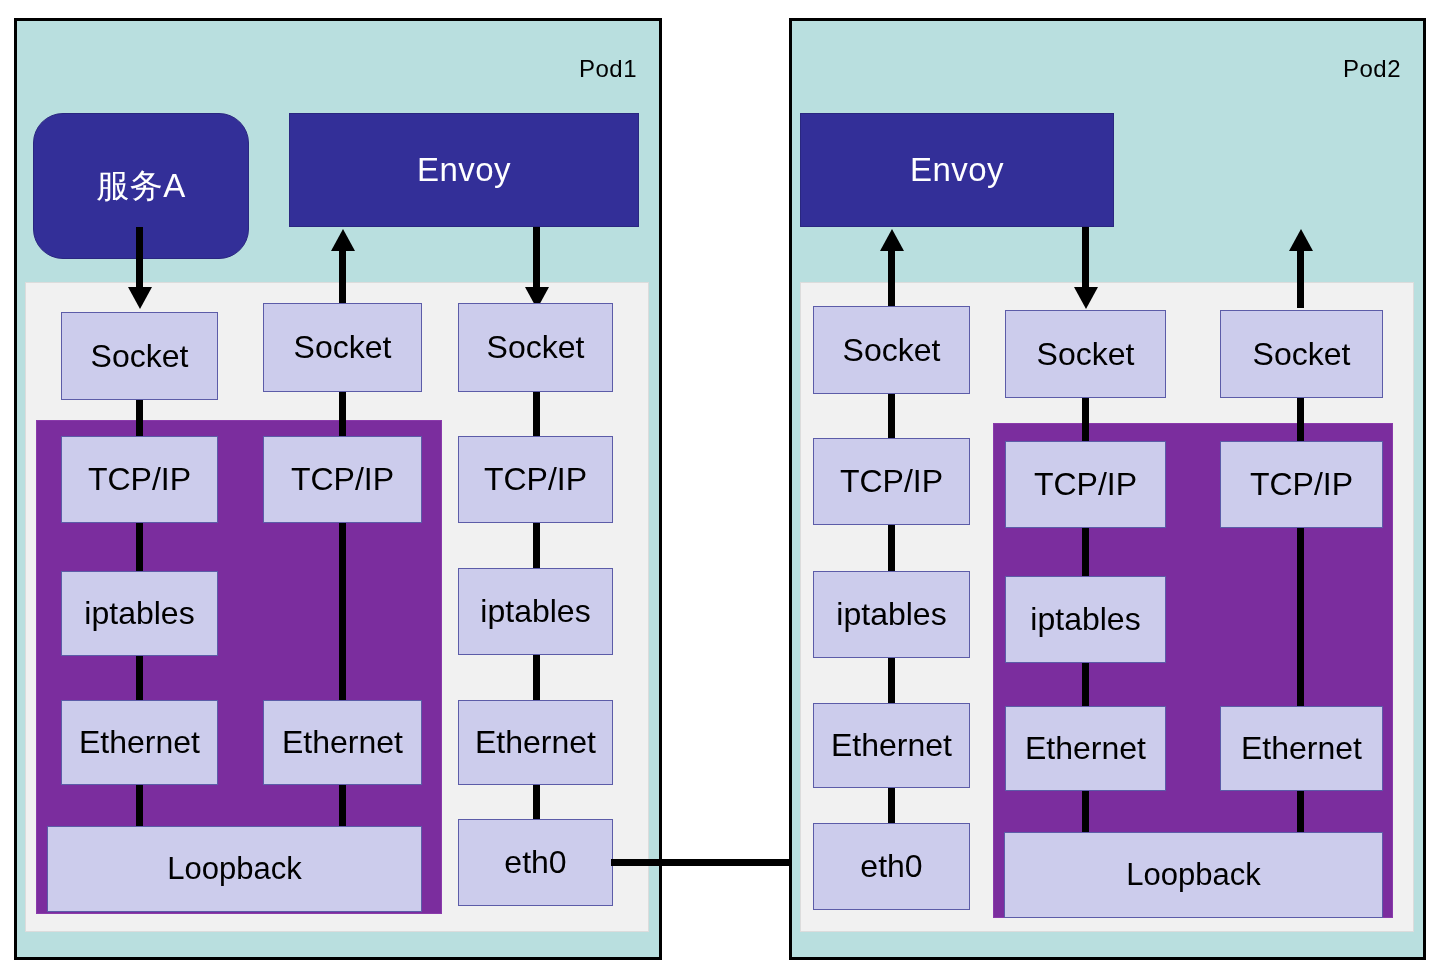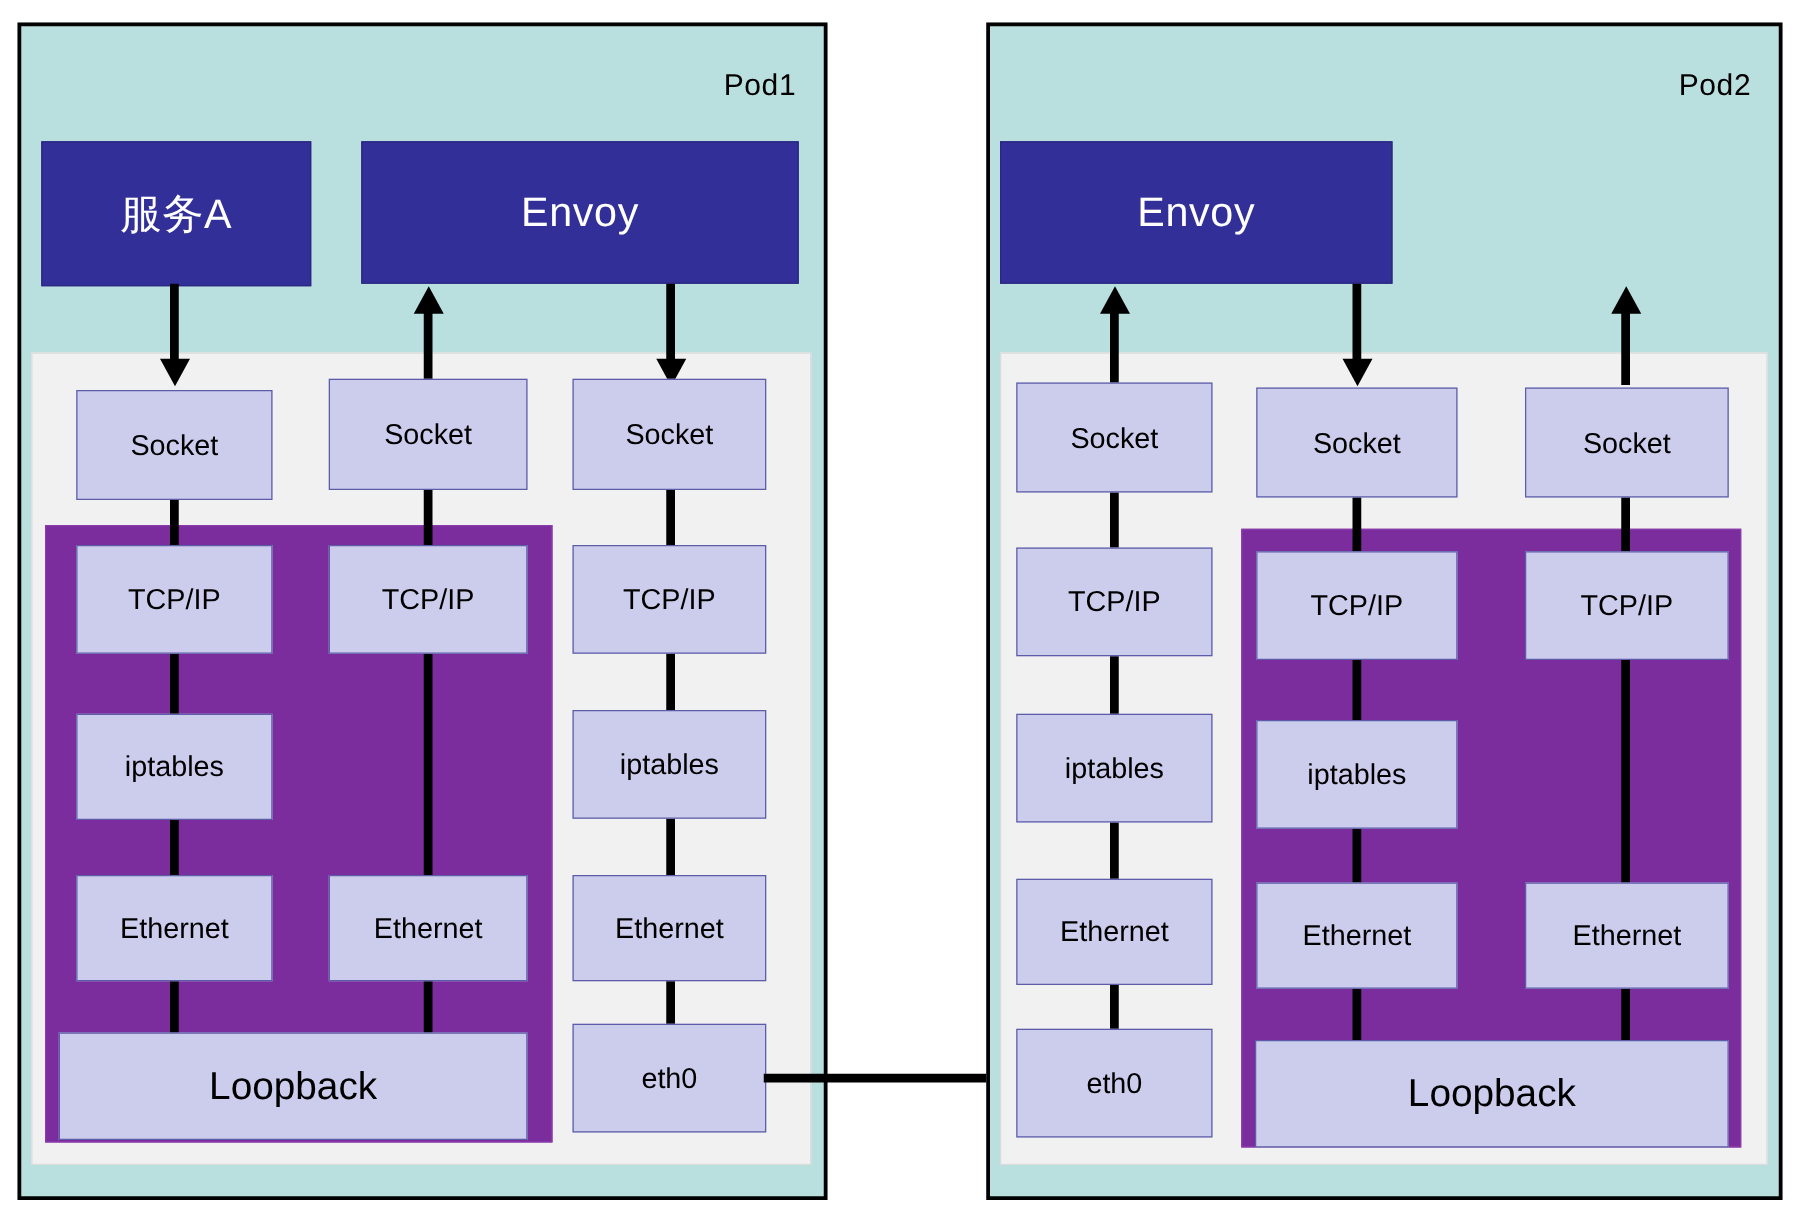--- a/index.html
+++ b/index.html
@@ -65,21 +65,21 @@
 
   
   .stack-box {
     background: #ccccec;
     border: 1px solid #5c5ca8;
     box-sizing: border-box;
     color: #000000;
     display: flex;
     align-items: center;
     justify-content: center;
-    font-size: 23px;
+    font-size: 32px;
   }
   .stack-box.wide { font-size: 31px; }
 
   
   .vline {
     background: #000000;
     width: 7px;
   }
   .hline {
     background: #000000;
@@ -110,21 +110,21 @@
 <div id="canvas">
 
   <div class="abs pod" style="left:14px; top:18px; width:648px; height:942px;">
     <div class="pod-label">Pod1</div>
   </div>
 
   <div class="abs kernel-panel" style="left:25px; top:282px; width:624px; height:650px;"></div>
 
   <div class="abs loopback-region" style="left:36px; top:420px; width:406px; height:494px;"></div>
 
-  <div class="abs app-box" style="left:33px; top:113px; width:216px; height:116px;">
+  <div class="abs app-box" style="left:33px; top:113px; width:216px; height:146px;border-radius:30px;">
     <span>服务A</span>
   </div>
   <div class="abs app-box" style="left:289px; top:113px; width:350px; height:114px;">
     <span>Envoy</span>
   </div>
 
   <div class="abs vline" style="left:136px; top:227px; height:62px;"></div>
   <div class="abs arrow-down" style="left:128px; top:287px;"></div>
 
   <div class="abs vline" style="left:339px; top:250px; height:54px;"></div>

